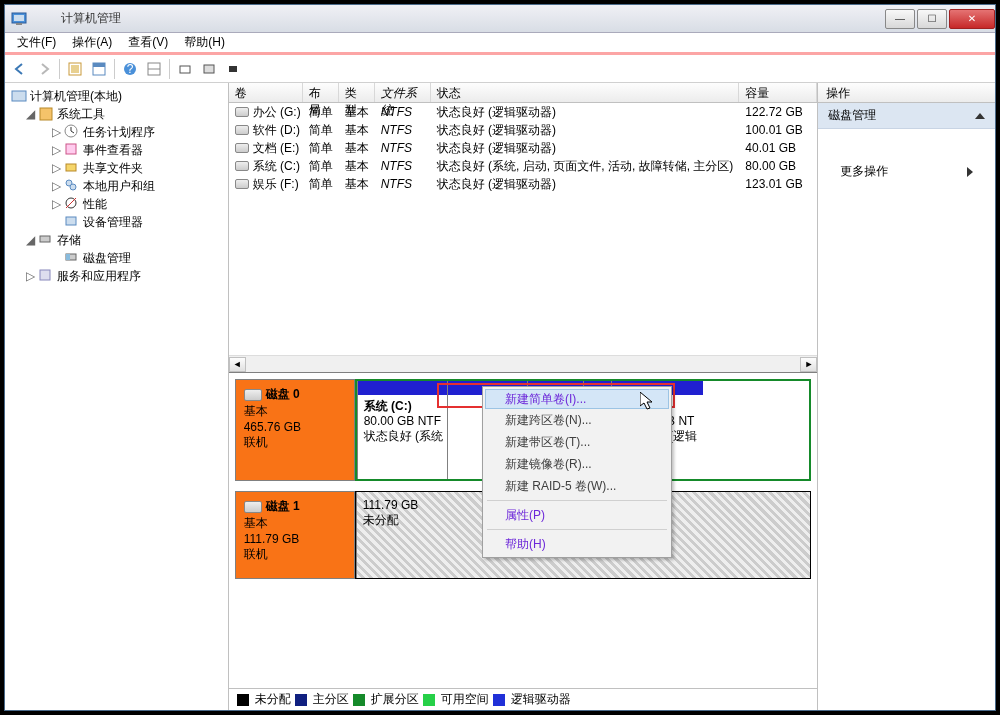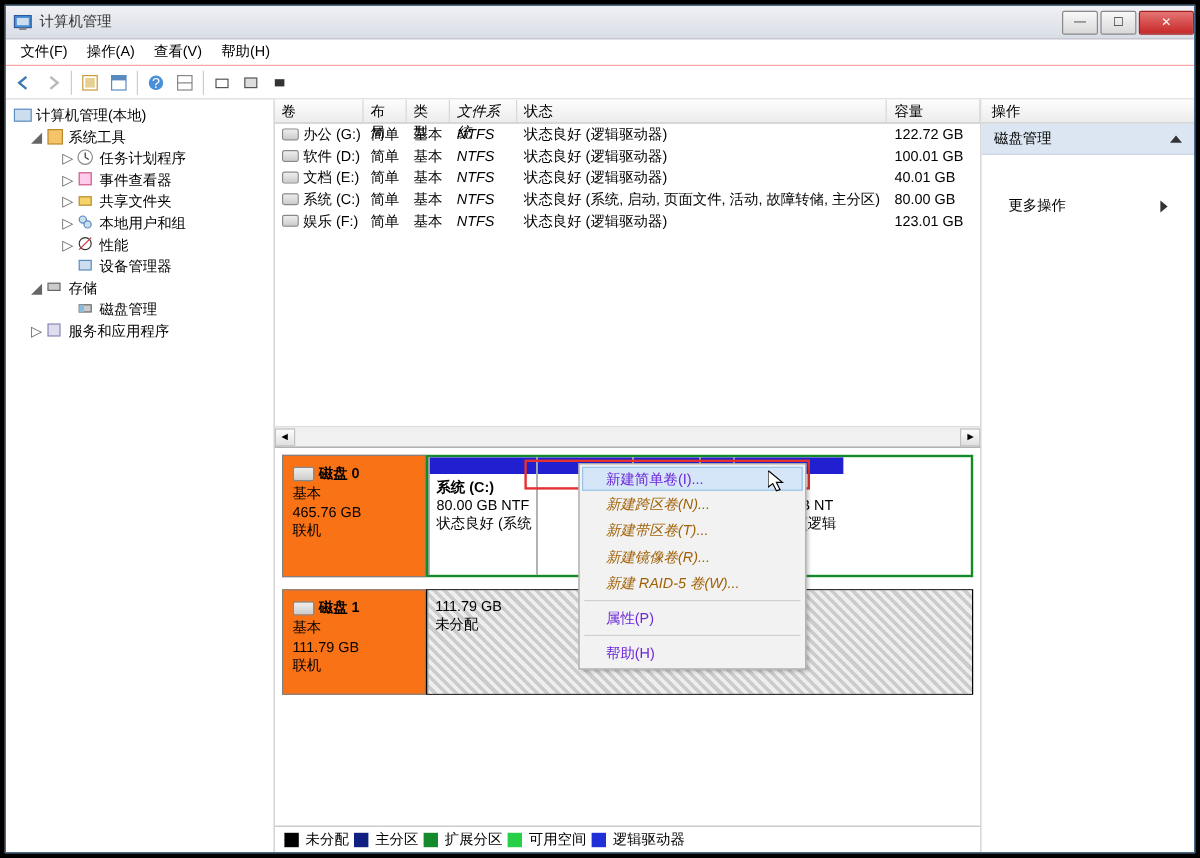--- a/index.html
+++ b/index.html
@@ -1,24 +1,24 @@
 <!DOCTYPE html>
 <html><head>
 <meta charset="utf-8">
 <style>
 * { box-sizing: border-box; margin: 0; padding: 0; font-family: "Microsoft YaHei", "Segoe UI", Tahoma, sans-serif; font-size: 12px; }
 body { background: #000; width: 1000px; height: 715px; overflow: hidden; }
 .window { position: absolute; left: 4px; top: 4px; width: 992px; height: 707px; background: #fff; border: 1px solid #4a6a8a; box-shadow: 0 0 6px rgba(0,0,0,0.4); }
 .titlebar { height: 28px; background: linear-gradient(to bottom, #f0f0f5, #d8dde5); display: flex; align-items: center; padding: 0 0 0 6px; border-bottom: 1px solid #aab; }
 .titlebar .icon { width: 16px; height: 16px; margin-right: 6px; }
-.titlebar .title { flex: 1; color: #333; }
+.titlebar .title { flex: 1; color: #333; margin-left: 28px; }
 .winbtns { display: flex; }
 .winbtn { width: 30px; height: 20px; margin-left: 2px; border: 1px solid #888; background: linear-gradient(to bottom,#f8f8f8,#d8d8d8); border-radius: 2px; display: flex; align-items:center; justify-content:center; font-size:10px; color:#333;}
 .winbtn.close { width: 46px; background: linear-gradient(to bottom, #e57373, #c62828); color:#fff; border-color:#a02020;}
-.menubar { height: 22px; display:flex; align-items:center; padding: 0 4px; background:#fff; border-bottom:1px solid #fca5a5;}
+.menubar { height: 22px; display:flex; align-items:center; padding: 0 4px; background:#fff; border-bottom:3px solid #fca5a5;}
 .menubar span { padding: 2px 8px; color:#000; }
 .toolbar { height: 28px; display:flex; align-items:center; padding: 0 4px; gap:2px; background:#fff; border-bottom:1px solid #d0d0d0;}
 .tbtn { width:22px; height:22px; border:1px solid transparent; display:flex;align-items:center;justify-content:center; border-radius:2px;}
 .sep{width:1px;height:20px;background:#ccc;margin:0 2px;}
 
 .body3 { display:flex; height: calc(100% - 28px - 22px - 28px); }
 .left { width: 234px; border-right:1px solid #c0c0c0; padding:4px 2px; overflow:auto; background:#fff;}
 .mid  { flex:1; display:flex; flex-direction:column; border-right:1px solid #c0c0c0; background:#fff;}
 .right{ width: 185px; background:#fff;}
 
@@ -53,21 +53,21 @@
 
 .legend{height:22px;border-top:1px solid #c0c0c0;display:flex;align-items:center;padding:0 8px;gap:4px;}
 .lg{width:12px;height:12px;display:inline-block;margin-right:2px;}
 
 .right .rhead{height:20px;background:linear-gradient(#fdfdfd,#ececec);border-bottom:1px solid #c0c0c0;padding:2px 8px;font-weight:normal;}
 .right .rsec{padding:4px 10px;background:#dce6f2;border-bottom:1px solid #c8d4e4;display:flex;justify-content:space-between;align-items:center;}
 .right .ritem{padding:6px 22px;display:flex;justify-content:space-between;align-items:center;margin-top:28px;}
 
 .ctxmenu{position:absolute;left:477px;top:381px;width:190px;background:#f2f2f2;border:1px solid #a0a0a0;box-shadow:2px 2px 3px rgba(0,0,0,0.25);padding:2px;}
 .ctxmenu .mi{height:22px;display:flex;align-items:center;padding:0 20px;color:#6d28d9;}
-.ctxmenu .mi.disabled{color:#a16207;font-style:italic;}
+.ctxmenu .mi.disabled{color:#404040;}
 .ctxmenu .mi.hover{background:#d4e6f7;border:1px solid #9cc4e4;padding:0 19px;height:20px;}
 .ctxmenu .msep{height:1px;background:#d0d0d0;margin:3px 2px;}
 .redbox{position:absolute;border:2px solid #e53030;pointer-events:none;}
 .cursor{position:absolute;left:635px;top:387px;pointer-events:none;}
 .tri{display:inline-block;width:0;height:0;}
 </style>
 </head>
 <body>
 
 <div class="window">

